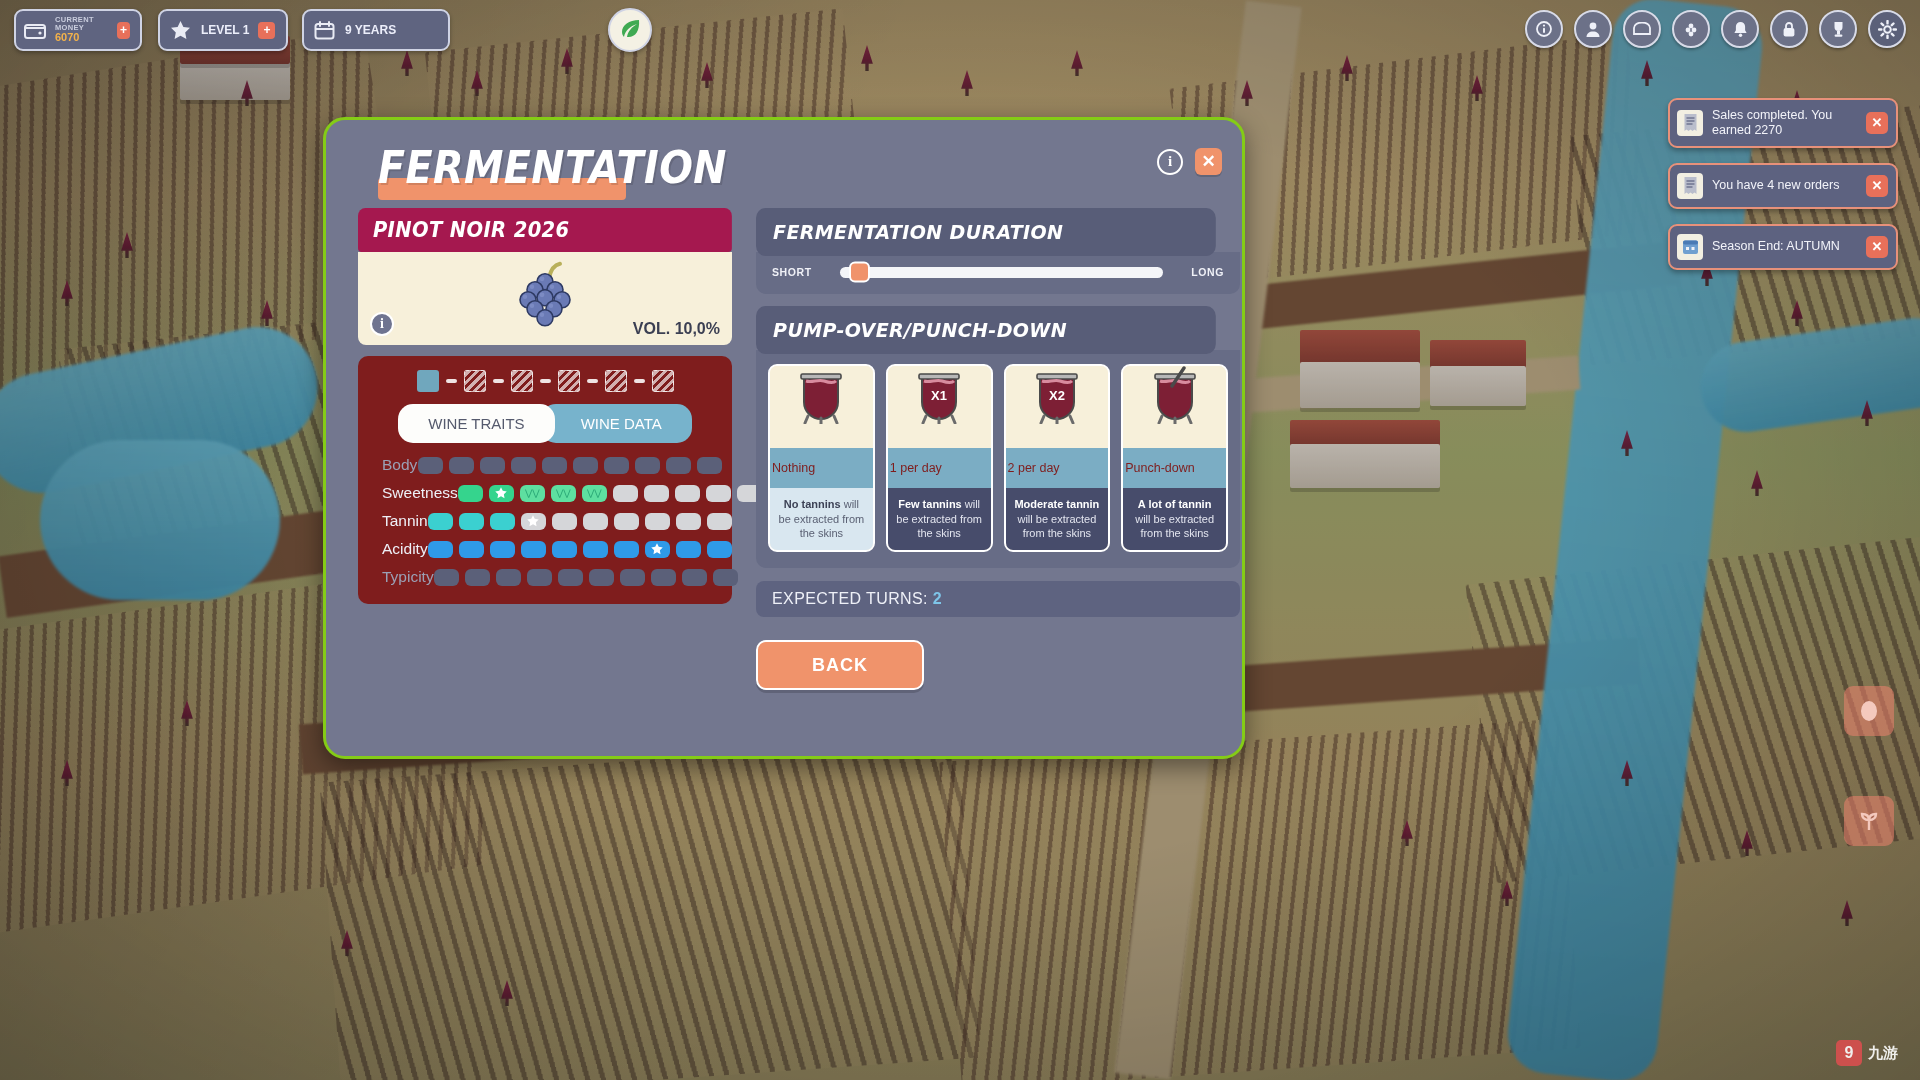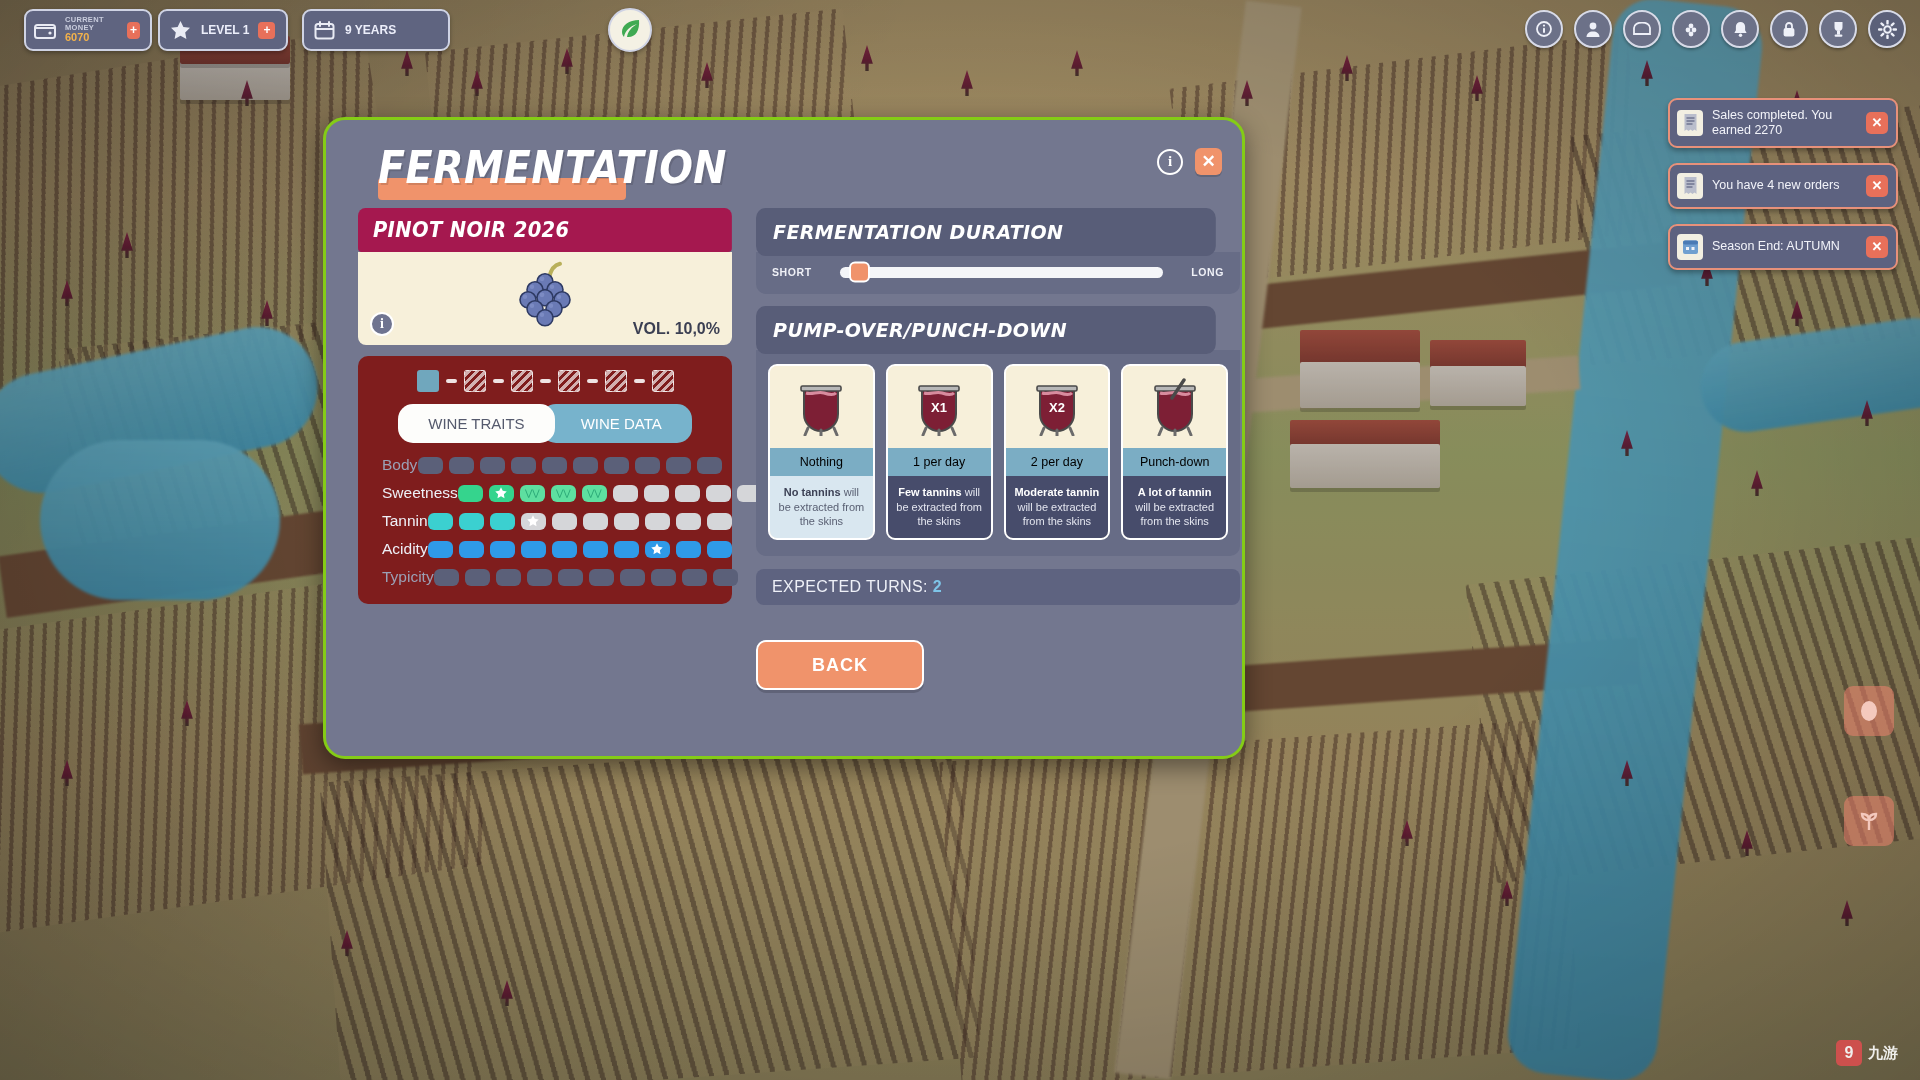--- a/index.html
+++ b/index.html
@@ -106,21 +106,21 @@
   .hud-top { font-size: 7.5px; color: #c9cddd; letter-spacing: .3px; font-weight: bold; }
   .hud-bot { font-size: 11px; color: #f3b24a; font-weight: bold; }
   .hud-val { font-size: 12px; color: #eceefa; font-weight: bold; }
   .hud-plus {
     width: 17px; height: 17px; border-radius: 4px;
     background: #e8705a; color: #fff;
     font-size: 12px; font-weight: bold;
     display: flex; align-items: center; justify-content: center;
     line-height: 1;
   }
-  #hud-money { left: 24px; width: 128px; }
+  #hud-money { left: 14px; width: 128px; }
   #hud-rep   { left: 158px; width: 130px; }
   #hud-date  { left: 302px; width: 148px; }
   #leaf-badge {
     position: absolute; top: 8px; left: 608px;
     width: 44px; height: 44px; border-radius: 50%;
     background: #f4f1e4;
     border: 2px solid #cfd3e4;
     display: flex; align-items: center; justify-content: center;
     box-shadow: 0 2px 4px rgba(0,0,0,.3);
   }
@@ -385,29 +385,29 @@
     flex: 1;
     border: 2px solid #fff;
     border-radius: 9px;
     overflow: hidden;
     background: #f7f0da;
     display: flex; flex-direction: column;
     min-height: 168px;
   }
   .pcard-art {
     height: 82px;
-    display: flex; align-items: center; justify-content: center;
+    display: flex; align-items: flex-start; justify-content: center;
     background: #f7f0da;
   }
   .pcard-title {
     background: #7badc4;
-    color: #000000;
+    color: #7f1d1d;
     font-size: 12.5px;
-    text-align: center;
-    padding: 7px 2px;
+    text-align: left;
+    padding: 13px 2px;
   }
   .pcard-desc {
     flex: 1;
     padding: 9px 7px;
     font-size: 11px;
     line-height: 1.32;
     text-align: center;
   }
   .pcard.unsel .pcard-desc { background: #d9e7f0; color: #5a6073; }
   .pcard.unsel .pcard-desc b { color: #3d4256; }

